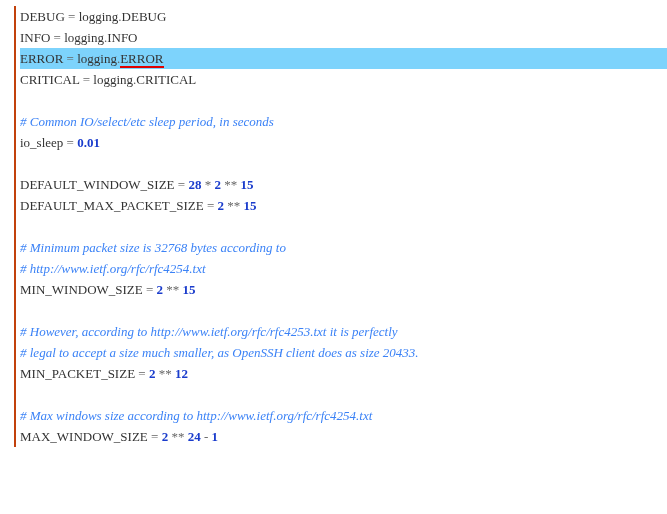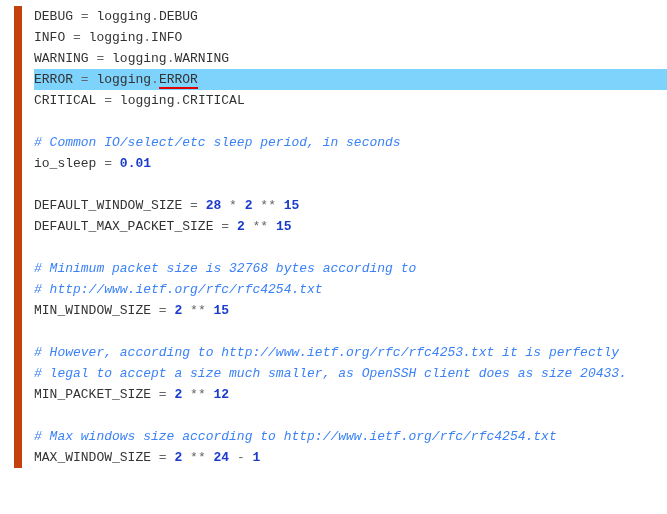--- a/index.html
+++ b/index.html
@@ -7,22 +7,23 @@
     padding: 6px 0 6px 14px;
     font-family: "Menlo", "Consolas", "Courier New", monospace;
     font-size: 13px;
     line-height: 21px;
     background: #fff;
     color: #3a3a3a;
     width: 667px;
     box-sizing: border-box;
   }
   .code-block {
-    border-left: 8px solid #c2410c;
-    padding-left: 12px;
+    border-left: 2px solid #c2410c;
+    padding-left: 4px;
+    font-family: Liberation Serif, serif;
   }
   .line {
     white-space: pre;
     font-family: inherit;
   }
   .line.hl {
     background: #7dd3fc;
   }
   .kw   { color: #333; }              
   .attr { color: #333; }
@@ -30,21 +31,20 @@
   .num  { color: #1a3ccc; font-weight: bold; text-align: center;}
   .com  { color: #3b82f6; font-style: italic; }   
   .err  { color: #333; border-bottom: 2px solid #e00000; }
 </style>
 </head>
 <body>
 
 <div class="code-block" id="code-root">
     <div class="line"><span class="kw">DEBUG</span><span> </span><span class="op">=</span><span> </span><span class="kw">logging</span><span class="op">.</span><span class="attr">DEBUG</span></div>
     <div class="line"><span class="kw">INFO</span><span> </span><span class="op">=</span><span> </span><span class="kw">logging</span><span class="op">.</span><span class="attr">INFO</span></div>
-    <div class="line"><span class="kw">WARNING</span><span> </span><span class="op">=</span><span> </span><span class="kw">logging</span><span class="op">.</span><span class="attr">WARNING</span></div>
     <div class="line hl"><span class="kw">ERROR</span><span> </span><span class="op">=</span><span> </span><span class="kw">logging</span><span class="op">.</span><span class="err">ERROR</span></div>
     <div class="line"><span class="kw">CRITICAL</span><span> </span><span class="op">=</span><span> </span><span class="kw">logging</span><span class="op">.</span><span class="attr">CRITICAL</span></div>
     <div class="line">&nbsp;</div>
     <div class="line"><span class="com"># Common IO/select/etc sleep period, in seconds</span></div>
     <div class="line"><span class="kw">io_sleep</span><span> </span><span class="op">=</span><span> </span><span class="num">0.01</span></div>
     <div class="line">&nbsp;</div>
     <div class="line"><span class="kw">DEFAULT_WINDOW_SIZE</span><span> </span><span class="op">=</span><span> </span><span class="num">28</span><span> </span><span class="op">*</span><span> </span><span class="num">2</span><span> </span><span class="op">**</span><span> </span><span class="num">15</span></div>
     <div class="line"><span class="kw">DEFAULT_MAX_PACKET_SIZE</span><span> </span><span class="op">=</span><span> </span><span class="num">2</span><span> </span><span class="op">**</span><span> </span><span class="num">15</span></div>
     <div class="line">&nbsp;</div>
     <div class="line"><span class="com"># Minimum packet size is 32768 bytes according to</span></div>

